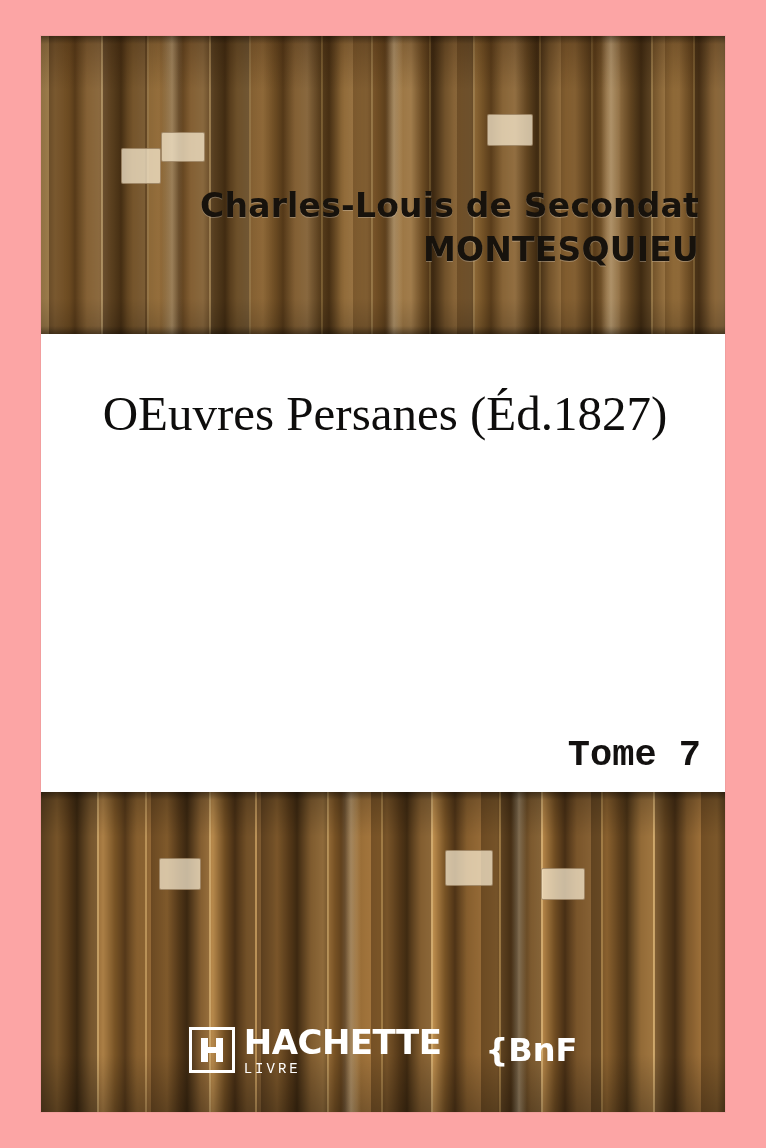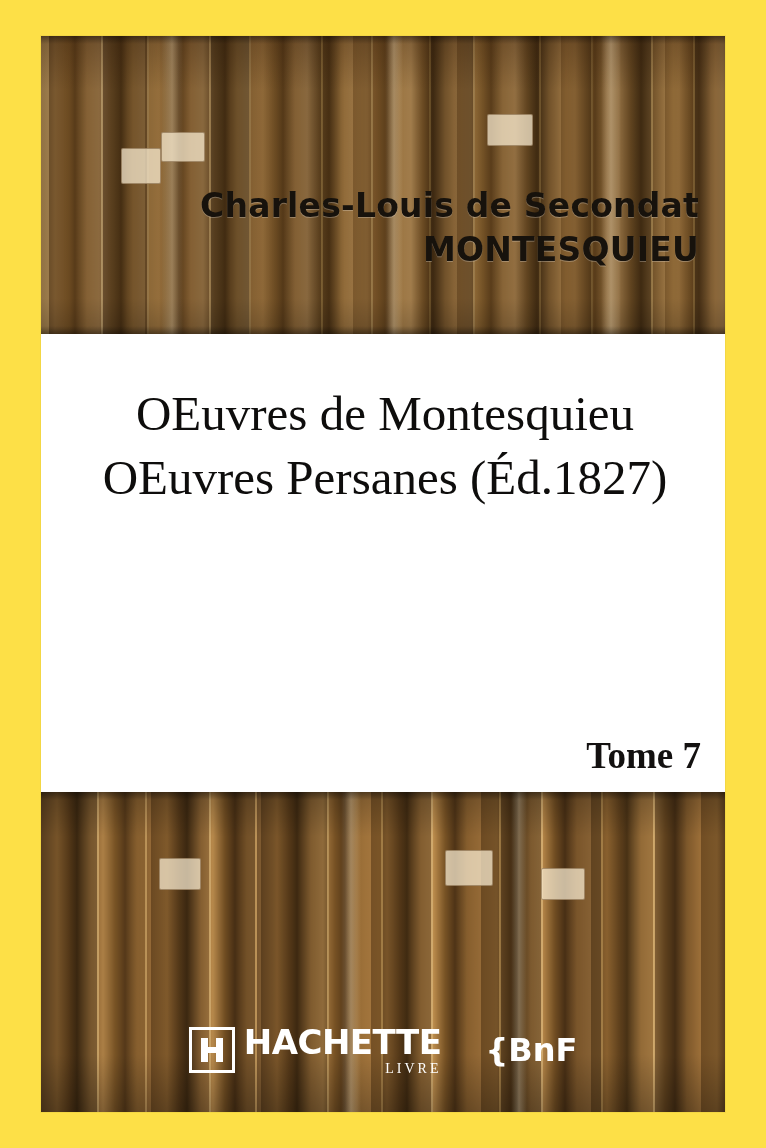--- a/index.html
+++ b/index.html
@@ -11,42 +11,41 @@
     width: 766px;
     height: 1148px;
     overflow: hidden;
     font-family: "Liberation Sans", sans-serif;
   }
 
   .page {
     position: relative;
     width: 766px;
     height: 1148px;
-    background: #fde047;
+    background: #fca5a5;
   }
 
   
   .cover {
     position: absolute;
     left: 41px;
     top: 36px;
     width: 684px;
     height: 1076px;
     background: #ffffff;
     overflow: hidden;
     box-shadow: 0 0 0 1px rgba(0,0,0,0.04);
   }
 
   
   .band {
     position: absolute;
     left: 0;
     width: 100%;
     overflow: hidden;
-    text-align: right;
   }
   .band-top {
     top: 0;
     height: 298px;
     background:
       linear-gradient(180deg, rgba(60,35,12,0.30) 0%, rgba(0,0,0,0) 18%),
       linear-gradient(180deg, rgba(0,0,0,0.18) 88%, rgba(0,0,0,0.32) 100%),
       repeating-linear-gradient(90deg,
         #b08a52 0px, #c79f63 14px, #9d7840 26px, #7d5c2e 34px,
         #c8a268 46px, #e0bc84 58px, #a07c44 70px, #6f5126 80px,
@@ -131,21 +130,21 @@
     font-family: "Liberation Serif", serif;
     font-size: 49px;
     line-height: 1.30;
     color: #0e0d0c;
   }
 
   .tome {
     position: absolute;
     right: 24px;
     top: 400px;
-    font-family: Liberation Serif, serif;
+    font-family: Liberation Mono, monospace;
     font-weight: bold;
     font-size: 37px;
     color: #131110;
   }
 
   
   .logos {
     position: absolute;
     left: 0;
     right: 0;
@@ -189,21 +188,21 @@
   .hachette-words {
     line-height: 1;
   }
   .hachette-name {
     font-family: "DejaVu Sans", sans-serif;
     font-weight: bold;
     font-size: 34px;
     letter-spacing: -0.5px;
   }
   .hachette-sub {
-    font-family: Liberation Serif, serif;
+    font-family: Liberation Mono, monospace;
     font-size: 14px;
     letter-spacing: 3px;
     margin-top: 3px;
   }
   .bnf {
     color: #ffffff;
     font-family: "DejaVu Sans", sans-serif;
     font-weight: bold;
     font-size: 32px;
     letter-spacing: 0px;
@@ -240,21 +239,20 @@
       <div class="label" style="left:120px;top:96px;width:42px;height:28px;"></div>
       <div class="label" style="left:446px;top:78px;width:44px;height:30px;"></div>
       <div class="shelfline" style="top:0;"></div>
       <div class="shelfline" style="top:290px;transform:rotate(180deg);"></div>
     </div>
 
     <div class="author">Charles-Louis de Secondat MONTESQUIEU</div>
 
     <div class="white-area">
       <div class="title">
-        <div>OEuvres de Montesquieu</div>
         <div>OEuvres Persanes (Éd.1827)</div>
       </div>
       <div class="tome">Tome 7</div>
     </div>
 
     <div class="band band-bottom">
       <div class="spine" style="left:0px;width:56px;background:linear-gradient(90deg,#4b3619,#8e6c38 50%,#5c4420);"></div>
       <div class="spine" style="left:58px;width:46px;background:linear-gradient(90deg,#a07c46,#d6b57c 55%,#8b6a37);"></div>
       <div class="spine" style="left:106px;width:62px;background:linear-gradient(90deg,#6a4c24,#b4letter 0%,#7a5a2b);background-color:#8c6a39;"></div>
       <div class="spine" style="left:170px;width:44px;background:linear-gradient(90deg,#c6a46c,#8a6835 60%,#5a4220);"></div>

